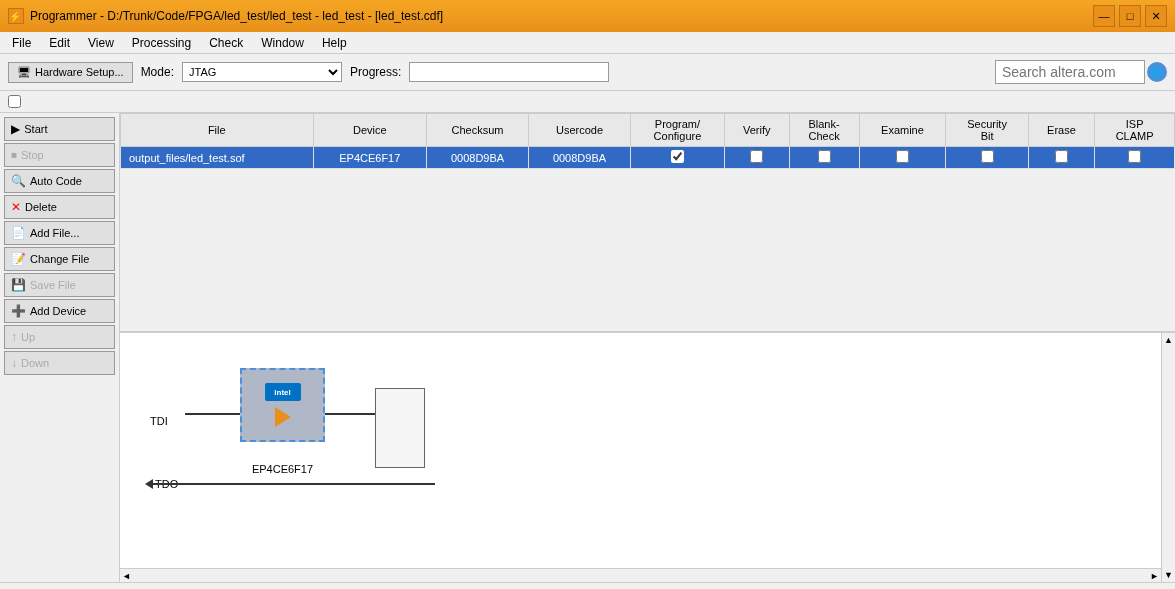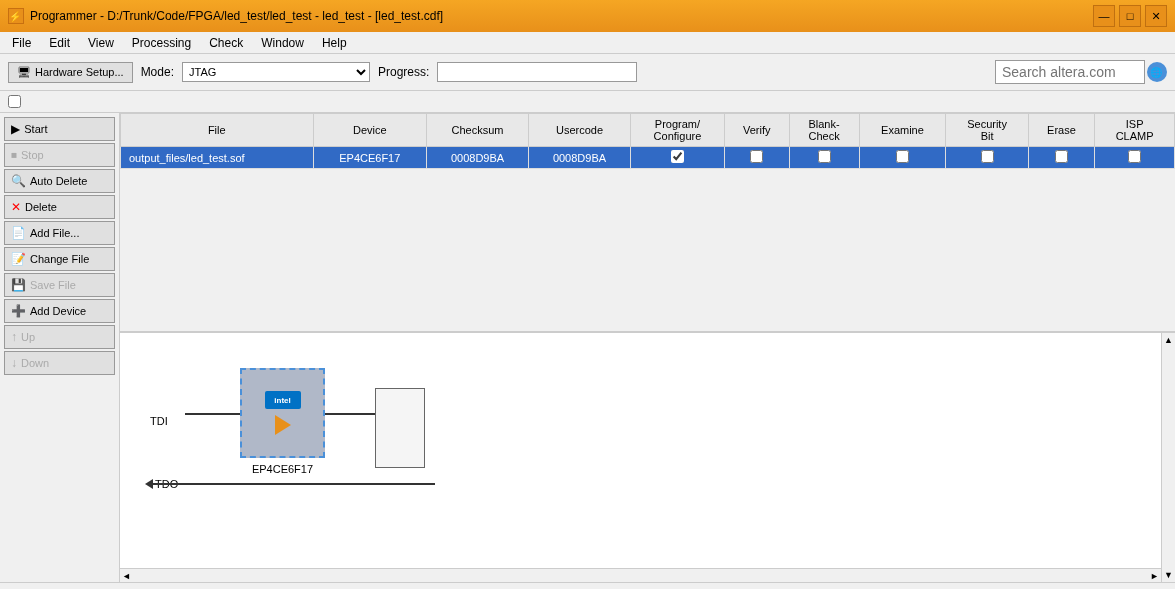--- a/index.html
+++ b/index.html
@@ -50,21 +50,21 @@
       display: flex; align-items: center; gap: 4px;
       background: #e0e0e0; border: 1px solid #999;
       padding: 3px 8px; cursor: pointer; font-size: 11px;
     }
     .cable-input {
       width: 300px; padding: 2px 6px; border: 1px solid #999;
       background: white; font-size: 11px;
     }
     .mode-label { font-size: 12px; }
     .mode-select {
-      width: 188px; padding: 2px; border: 1px solid #999;
+      width: 160px; padding: 2px; border: 1px solid #999;
       background: white; font-size: 11px;
     }
     .progress-label { font-size: 12px; }
     .progress-bar-container {
       width: 200px; height: 20px; border: 1px solid #999;
       background: white;
     }
     .search-container {
       margin-left: auto; display: flex; align-items: center;
     }
@@ -190,21 +190,21 @@
       position: absolute; left: 45px; top: 60px;
       width: 60px; height: 2px; background: #333;
     }
     .arrow-right::after {
       content: ''; position: absolute; right: -5px; top: -4px;
       border-left: 8px solid #333; border-top: 5px solid transparent;
       border-bottom: 5px solid transparent;
     }
     .chip-box {
       position: absolute; left: 100px; top: 15px;
-      width: 85px; height: 90px;
+      width: 85px; height: 74px;
       border: 2px dashed #4a90d9;
       background: #b0b8c8;
       display: flex; flex-direction: column; align-items: center; justify-content: center;
       gap: 6px;
     }
     .intel-logo {
       width: 36px; height: 18px; background: #0071c5;
       display: flex; align-items: center; justify-content: center;
       color: white; font-size: 8px; font-weight: bold; border-radius: 2px;
     }
@@ -299,21 +299,21 @@
     <button class="sidebar-btn">
       <span class="btn-icon">▶</span>
       <span>Start</span>
     </button>
     <button class="sidebar-btn disabled">
       <span class="btn-icon">⏹</span>
       <span>Stop</span>
     </button>
     <button class="sidebar-btn">
       <span class="btn-icon">🔍</span>
-      <span>Auto Delete</span>
+      <span>Auto Code</span>
     </button>
     <button class="sidebar-btn">
       <span class="btn-icon" style="color:red">✕</span>
       <span>Delete</span>
     </button>
     <button class="sidebar-btn">
       <span class="btn-icon">📄</span>
       <span>Add File...</span>
     </button>
     <button class="sidebar-btn">

